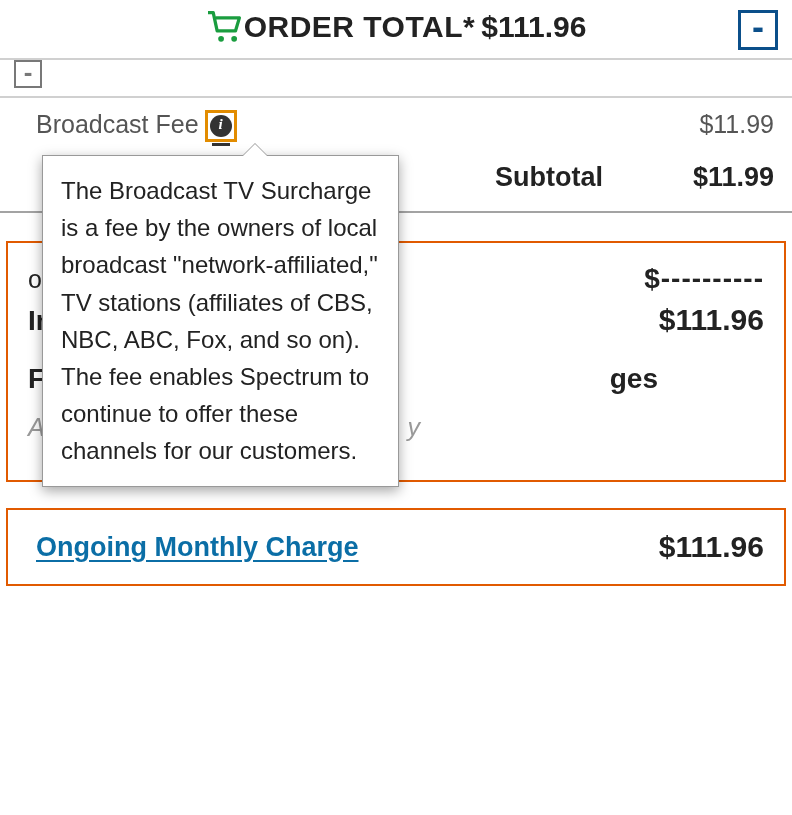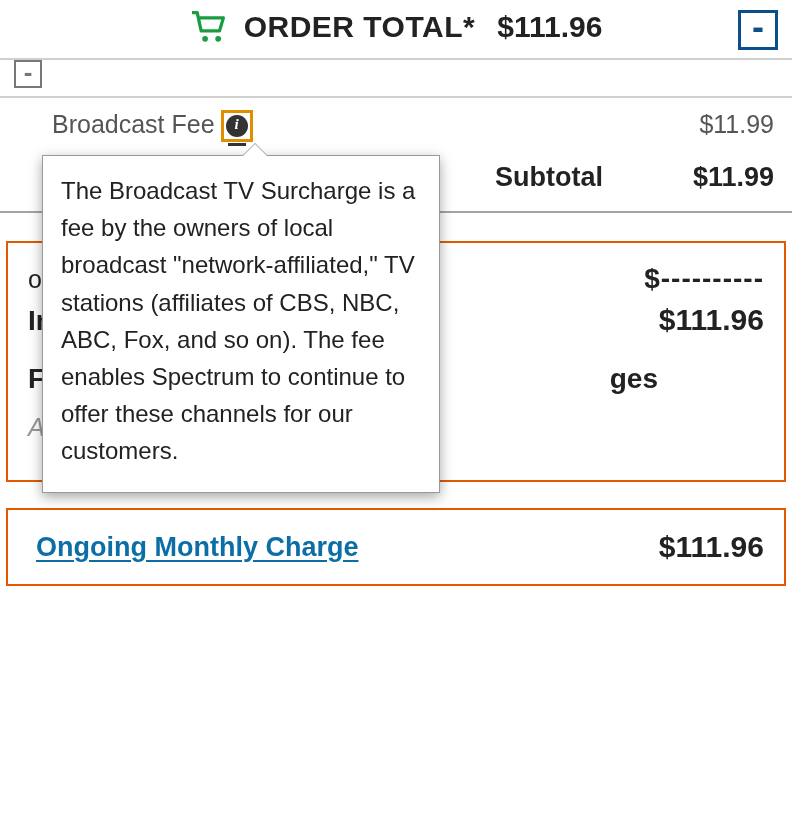--- a/index.html
+++ b/index.html
@@ -10,21 +10,21 @@
       width: 792px;
       background: #fff;
     }
     .header {
       display: flex;
       align-items: center;
       justify-content: center;
       padding: 10px 16px 14px;
       border-bottom: 2px solid #d0d0d0;
       position: relative;
-      gap: 16px;
+      gap: 0;
       background: #fff;
     }
     .cart-icon svg { width: 38px; height: 34px; display: block; }
     .order-total-label {
       font-weight: 700;
       font-size: 30px;
       letter-spacing: 0.5px;
     }
     .order-total-value {
       font-weight: 700;
@@ -67,21 +67,21 @@
       color: #787878;
       cursor: pointer;
     }
     .row {
       display: flex;
       justify-content: space-between;
       align-items: center;
       padding: 10px 18px;
       font-size: 25px;
     }
-    .row-broadcast { padding-left: 52px; position: relative; }
+    .row-broadcast { padding-left: 36px; position: relative; }
     .fee-label { color: #555; }
     .fee-value { color: #555; }
     .info-icon-wrap {
       width: 32px; height: 32px;
       display: inline-flex; align-items: center; justify-content: center;
       border: 3px solid #e28c00;
       background: #fff;
       margin-left: 6px;
       cursor: pointer;
       position: relative;
@@ -126,25 +126,25 @@
       cursor: pointer;
       margin-left: 8px;
     }
     .ongoing-val { font-weight: 700; font-size: 30px; }
 
     
     .tooltip {
       position: absolute;
       top: 155px;
       left: 42px;
-      width: 398px;
+      width: 357px;
       background: #fff;
       border: 1px solid #999;
       box-shadow: 0 4px 12px rgba(0,0,0,0.35);
-      padding: 16px 18px 22px;
+      padding: 16px 18px 16px;
       font-size: 24px;
       line-height: 1.55;
       z-index: 100;
     }
     .tooltip-arrow {
       position: absolute;
       top: -12px;
       left: 200px;
       width: 0; height: 0;
       border-left: 12px solid transparent;

